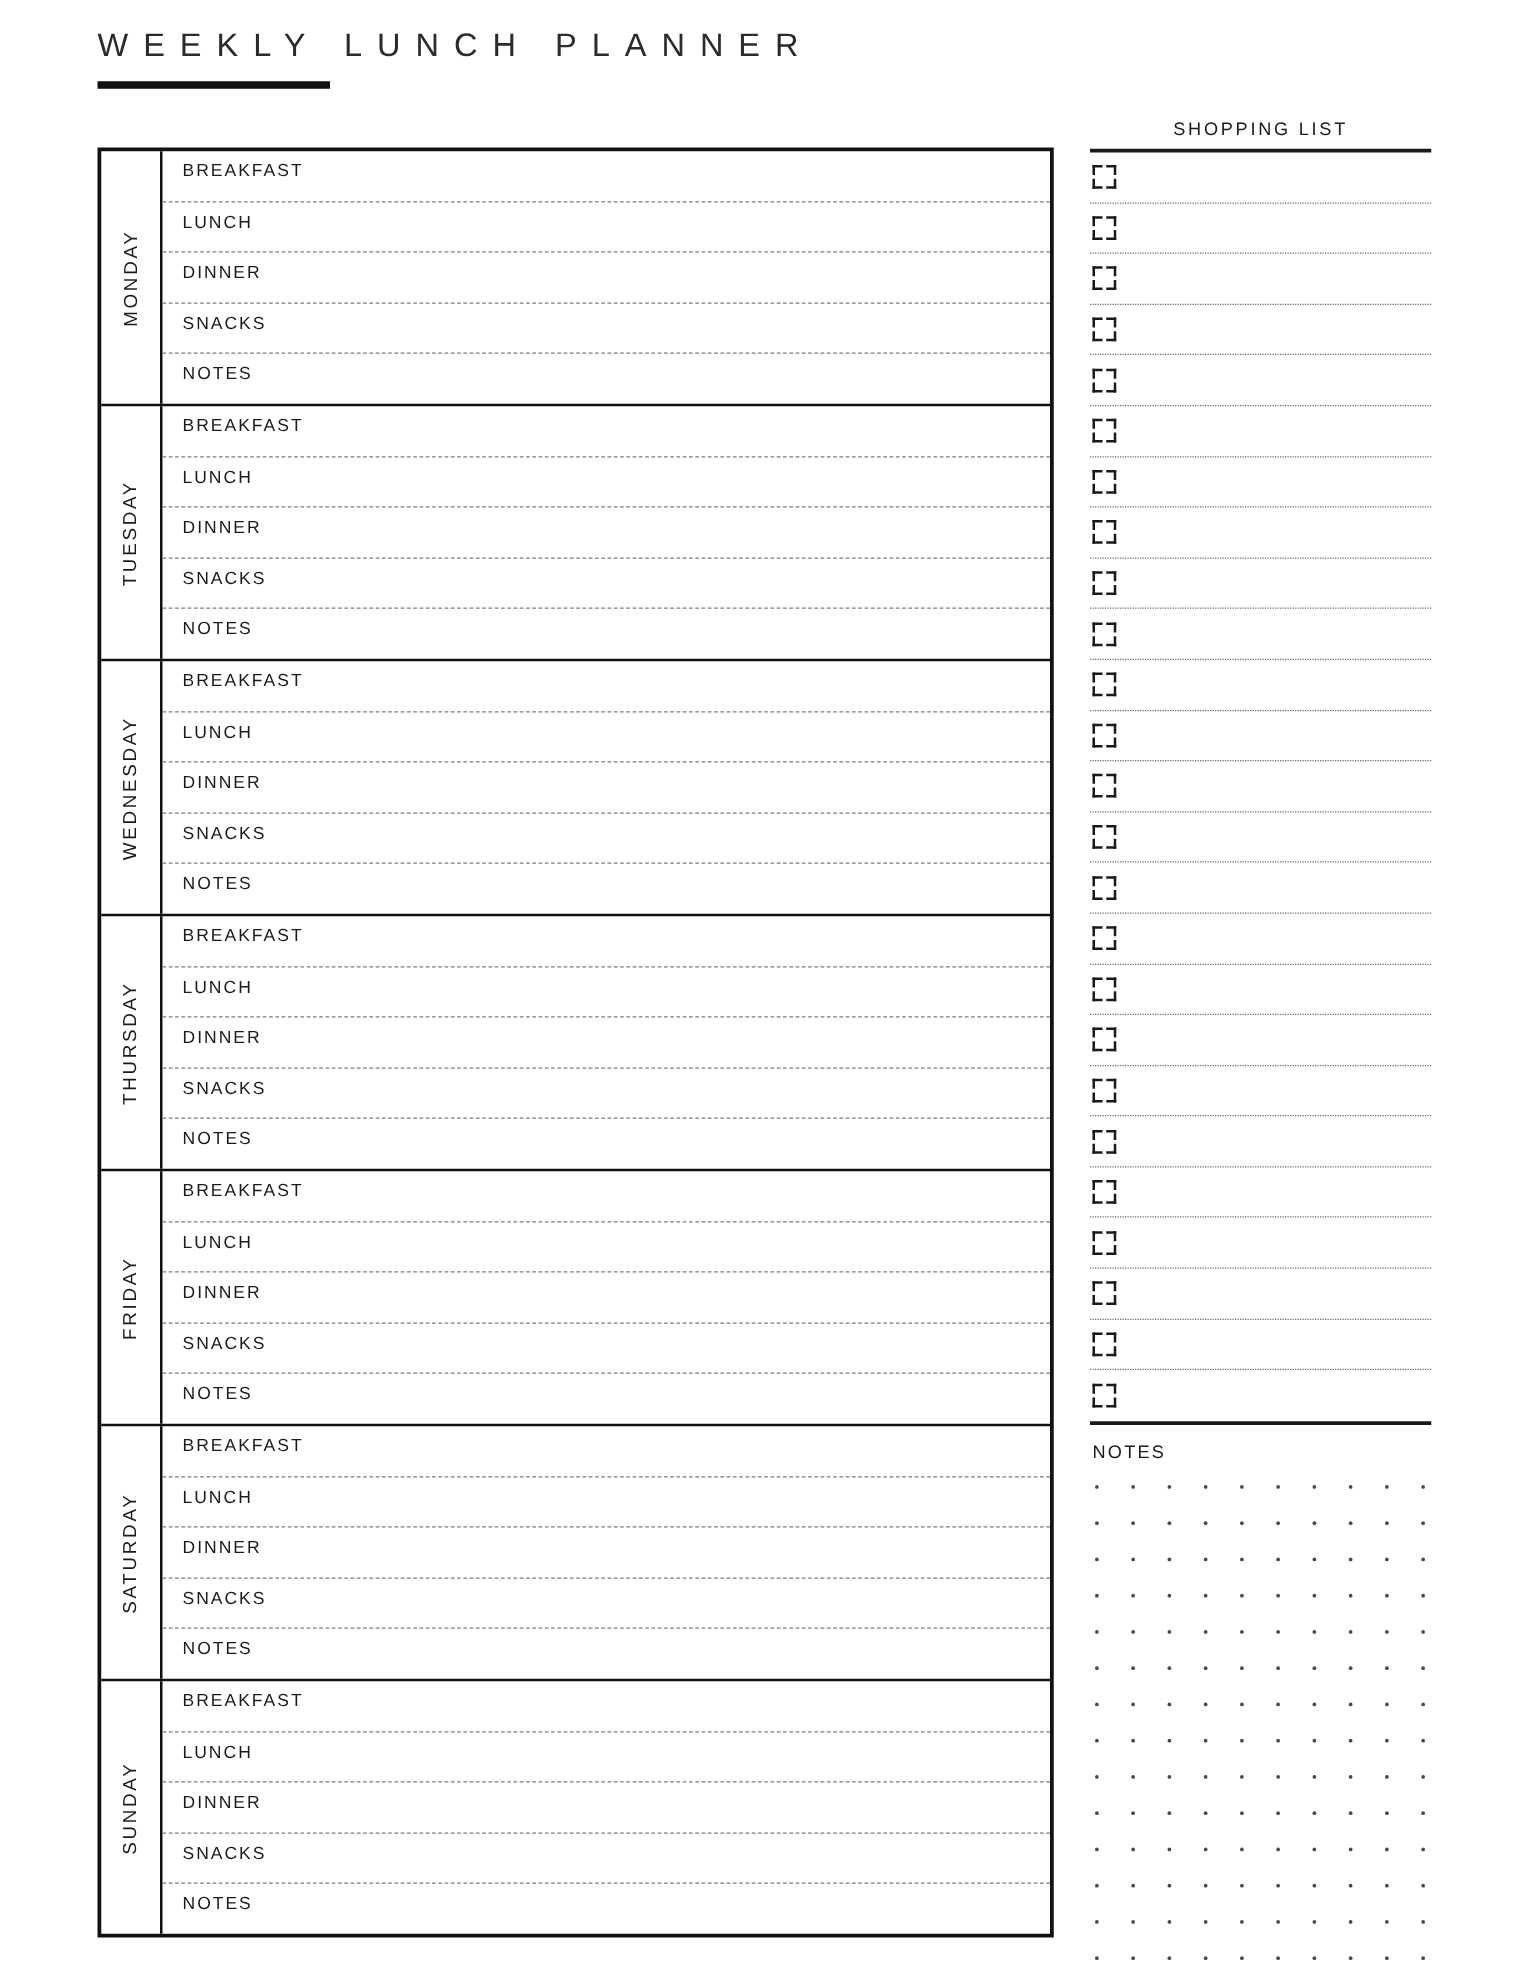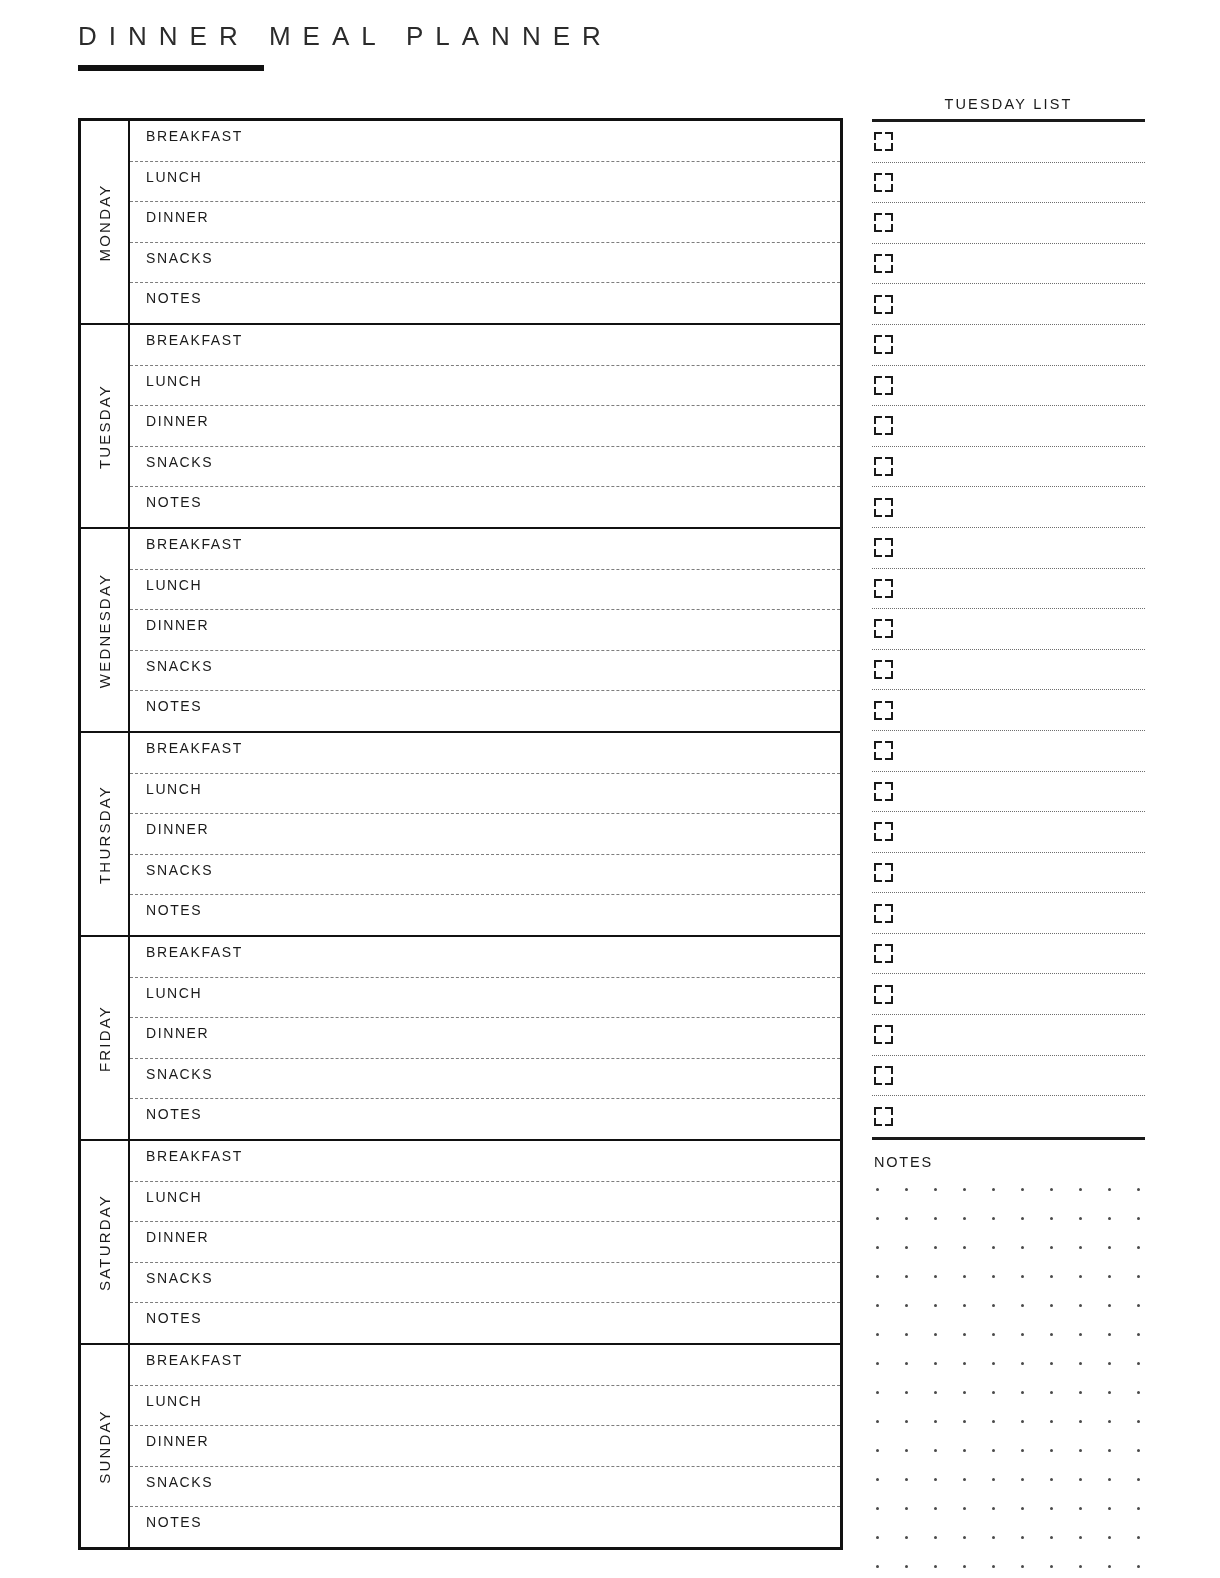--- a/index.html
+++ b/index.html
@@ -177,21 +177,21 @@
     width: 3px;
     height: 3px;
     background: #4a4a4a;
     border-radius: 50%;
   }
 </style>
 </head>
 <body>
 
 <div id="page-title-wrap">
-  <div id="page-title">DINNER MEAL PLANNER</div>
+  <div id="page-title">WEEKLY LUNCH PLANNER</div>
   <div id="title-rule"></div>
 </div>
 
 <div id="planner">
     <div class="day-block">
       <div class="day-label-cell">
         <div class="day-label">MONDAY</div>
       </div>
       <div class="meals-cell">
         <div class="meal-row">
@@ -339,21 +339,21 @@
           <span class="meal-label">SNACKS</span>
         </div>
         <div class="meal-row">
           <span class="meal-label">NOTES</span>
         </div>
       </div>
     </div>
   </div>
 
 <div id="shopping">
-  <div id="shopping-title">TUESDAY LIST</div>
+  <div id="shopping-title">SHOPPING LIST</div>
   <div class="heavy-rule"></div>
   <div id="shopping-rows">
       <div class="shop-row">
         <div class="checkbox">
           <span class="c-tl"></span>
           <span class="c-tr"></span>
           <span class="c-bl"></span>
           <span class="c-br"></span>
         </div>
         <span style="margin-left: 10px; font-size: 14px;"></span>

